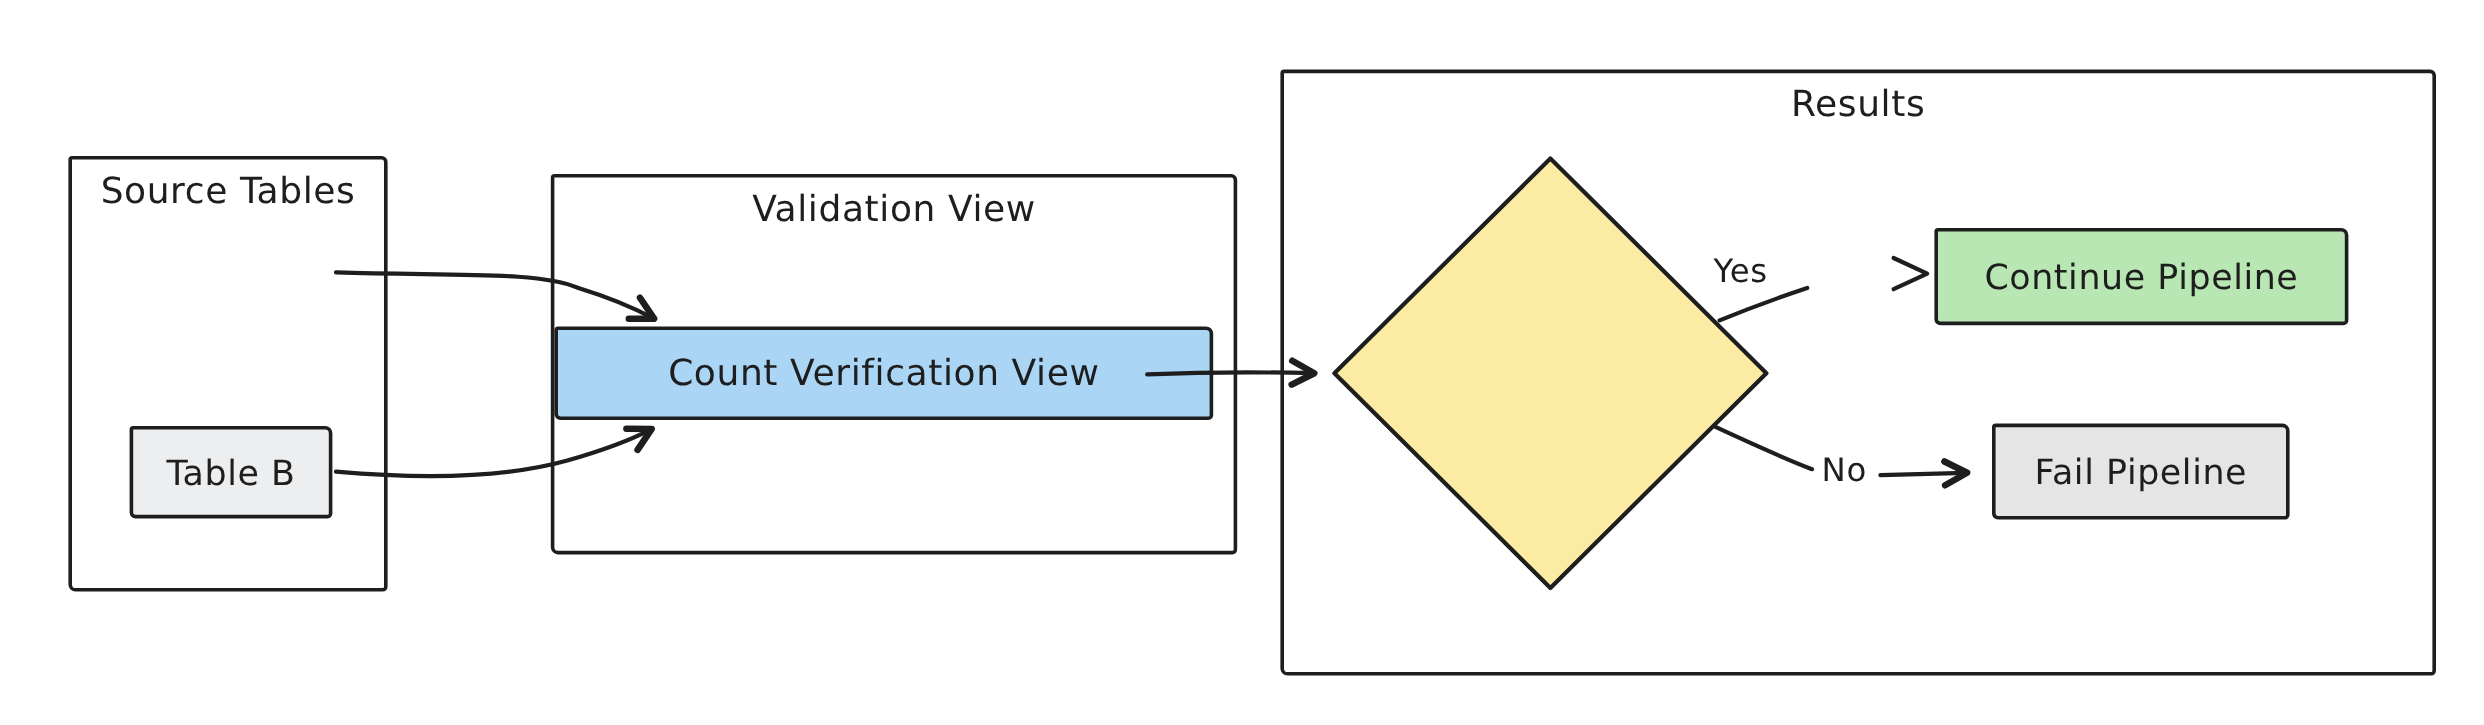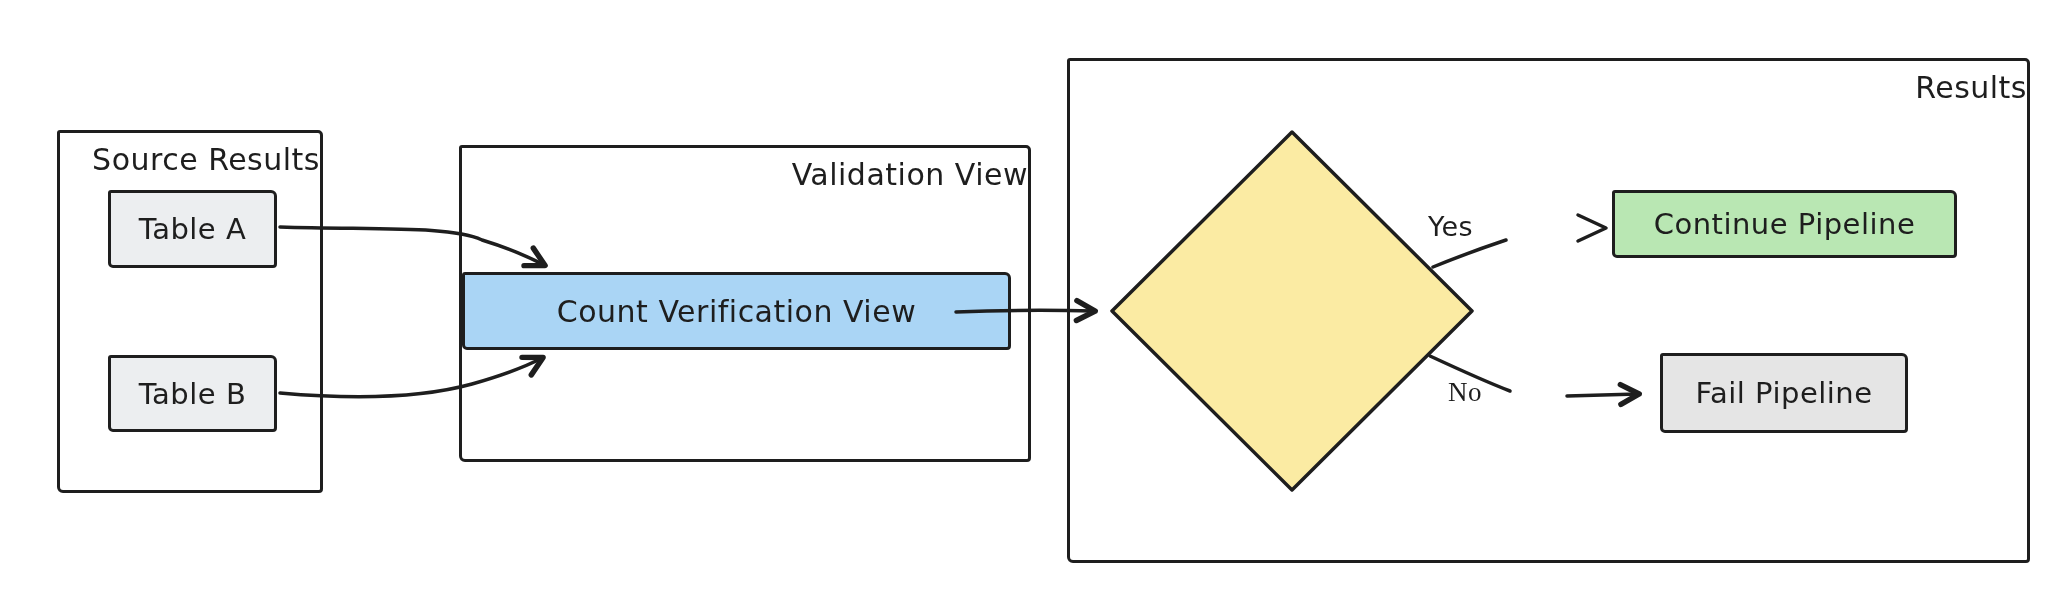--- a/index.html
+++ b/index.html
@@ -17,21 +17,21 @@
     border: 3px solid #1e1e1e;
     border-radius: 3px 5px 4px 6px;
     background: transparent;
     box-sizing: border-box;
   }
   .group-title {
     position: absolute;
     top: 9px;
     left: 0;
     width: 100%;
-    text-align: right;
+    text-align: center;
     font-size: 30px;
     font-weight: 500;
     letter-spacing: 0.5px;
     white-space: nowrap;
   }
   .node {
     position: absolute;
     border: 3.5px solid #1e1e1e;
     border-radius: 3px 6px 4px 5px;
     box-sizing: border-box;
@@ -39,21 +39,21 @@
     align-items: center;
     justify-content: center;
     font-size: 29px;
     letter-spacing: 0.5px;
     white-space: nowrap;
     z-index: 2;
   }
   #node-table-a   { left: 108px; top: 190px; width: 169px; height: 78px; }
   #node-table-b   { left: 108px; top: 355px; width: 169px; height: 77px; }
   #node-count-view{ left: 462px; top: 272px; width: 549px; height: 78px; font-size: 30px; }
-  #node-continue  { left: 1612px; top: 190px; width: 345px; height: 68px; }
+  #node-continue  { left: 1612px; top: 190px; width: 345px; height: 81px; }
   #node-fail      { left: 1660px; top: 353px; width: 248px; height: 80px; }
 
   #group-source    { left: 57px;  top: 130px; width: 266px; height: 363px; }
   #group-validation{ left: 423px; top: 145px; width: 572px; height: 317px; margin-left: 36px; }
   #group-results   { left: 1067px; top: 58px; width: 963px; height: 505px; }
 
   .edges-layer {
     position: absolute;
     left: 0; top: 0;
     width: 2070px; height: 604px;
@@ -61,53 +61,50 @@
     pointer-events: none;
   }
   .edge-label {
     position: absolute;
     font-size: 27px;
     letter-spacing: 0.5px;
     z-index: 5;
     white-space: nowrap;
   }
   #label-yes { left: 1428px; top: 211px; }
-  #label-no  { left: 1448px; top: 377px; font-family: Liberation Serif, serif; }
+  #label-no  { left: 1518px; top: 377px; }
 
   .decision-label {
     position: absolute;
     left: 1192px; top: 271px;
     width: 200px;
     text-align: center;
     font-size: 29px;
     line-height: 40px;
     letter-spacing: 0.5px;
     z-index: 3;
   }
 </style>
 </head>
 <body>
 
 <div class="canvas">
 
   <div class="group" id="group-source">
-    <div class="group-title">Source Results</div>
+    <div class="group-title">Source Tables</div>
   </div>
 
   <div class="group" id="group-validation">
     <div class="group-title">Validation View</div>
   </div>
 
   <div class="group" id="group-results">
     <div class="group-title">Results</div>
   </div>
 
-  <div class="node" id="node-table-a" style="background-color: rgb(236, 238, 240);">
-    <span>Table A</span>
-  </div>
 
   <div class="node" id="node-table-b" style="background-color: rgb(236, 238, 240);">
     <span>Table B</span>
   </div>
 
   <div class="node" id="node-count-view" style="background-color: rgb(170, 213, 245);">
     <span>Count Verification View</span>
   </div>
 
   <div class="node" id="node-continue" style="background-color: rgb(185, 231, 179);">

